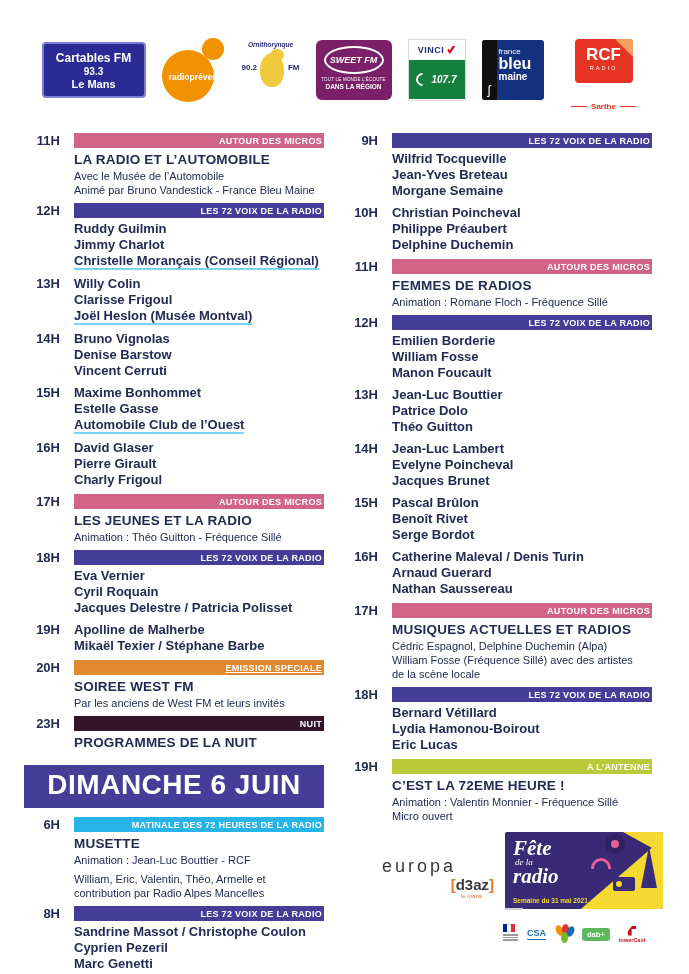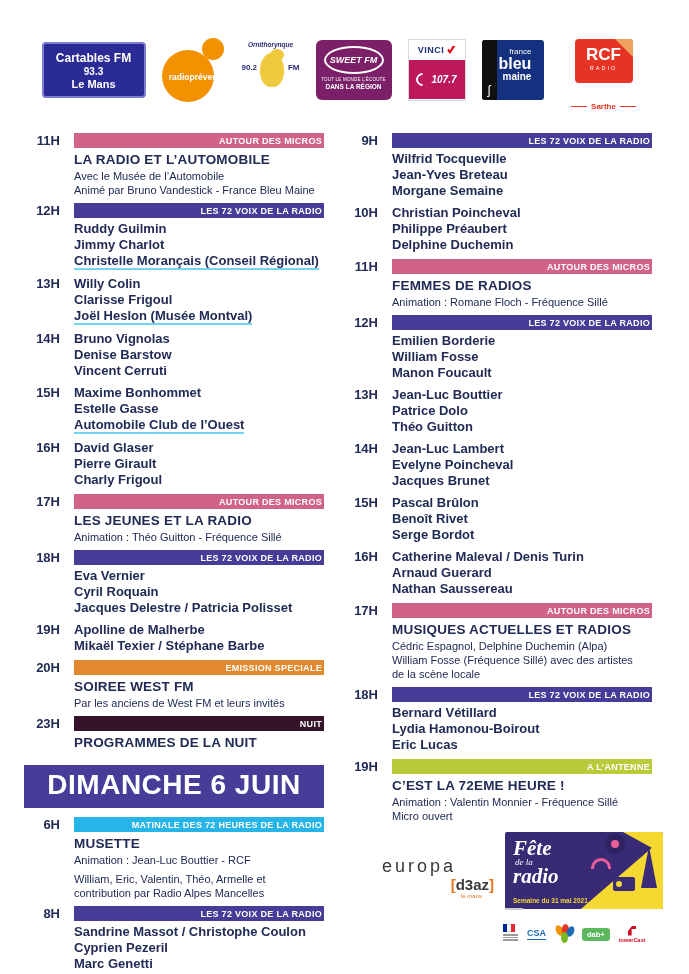--- a/index.html
+++ b/index.html
@@ -26,26 +26,26 @@
   .ornitho .fm{position:absolute;right:0;top:22px;font-size:8px;font-weight:700;color:#2b2b76;}
   .sweet{width:76px;height:60px;background:#7a1f68;border-radius:6px;color:#fff;text-align:center;}
   .sweet .oval{width:56px;height:24px;border:2px solid #fff;border-radius:50%;margin:6px auto 3px;display:flex;align-items:center;justify-content:center;}
   .sweet .sname{font-size:9px;font-weight:700;font-style:italic;}
   .sweet .t1{font-size:4.5px;letter-spacing:.2px;}
   .sweet .t2{font-size:6.5px;font-weight:700;margin-top:1px;}
   .vinci{width:56px;height:60px;border:1px solid #d8d8d8;}
   .vinci .vtop{height:20px;background:#fff;display:flex;align-items:center;justify-content:center;gap:3px;}
   .vinci .vname{font-size:9px;font-weight:700;color:#1d2f7b;letter-spacing:.5px;}
   .vinci .vmark{width:8px;height:8px;background:#e2001a;clip-path:polygon(0 55%,35% 100%,100% 0,65% 0,35% 55%,20% 35%);}
-  .vinci .vbot{height:39px;background:#be185d;display:flex;align-items:center;justify-content:center;gap:2px;color:#fff;}
+  .vinci .vbot{height:39px;background:#15803d;display:flex;align-items:center;justify-content:center;gap:2px;color:#fff;}
   .vinci .wave{width:9px;height:9px;border:2px solid #fff;border-radius:50%;border-color:#fff transparent transparent #fff;transform:rotate(-45deg);}
   .vinci .vfreq{font-size:10px;font-weight:700;font-style:italic;}
   .fbleu{width:62px;height:60px;background:#14317f;border-radius:3px;overflow:hidden;color:#fff;}
   .fbleu .strip{position:absolute;left:0;top:0;bottom:0;width:15px;background:#101010;display:flex;align-items:flex-end;justify-content:center;color:#fff;font-size:12px;padding-bottom:3px;}
-  .fbleu .ftxt{position:absolute;left:17px;top:7px;text-align:right;}
+  .fbleu .ftxt{position:absolute;left:17px;top:7px;text-align:left;}
   .fbleu .f1{font-size:8px;}
   .fbleu .f2{font-size:16px;font-weight:800;line-height:15px;}
   .fbleu .f3{font-size:10px;font-weight:700;}
   .rcf{width:88px;height:62px;text-align:center;}
   .rcf .box{position:relative;width:58px;height:44px;margin:0 auto;background:#e63323;border-radius:4px;color:#fff;overflow:hidden;}
   .rcf .box:after{content:'';position:absolute;top:0;right:0;border-top:18px solid #f1a05d;border-left:18px solid transparent;}
   .rcf .r1{position:relative;z-index:1;font-size:17px;font-weight:800;margin-top:6px;}
   .rcf .r2{position:relative;z-index:1;font-size:5.5px;letter-spacing:2px;}
   .rcf .sub{display:flex;align-items:center;justify-content:center;gap:4px;color:#e63323;font-size:8px;font-weight:700;margin-top:19px;}
   .rcf .sub:before,.rcf .sub:after{content:'';width:16px;height:1px;background:#e63323;}
@@ -237,21 +237,21 @@
       <div class="entry">
         <div class="hour">19H</div>
         <div class="content">
           <div class="name">Apolline de Malherbe</div>
           <div class="name">Mikaël Texier / Stéphane Barbe</div>
         </div>
       </div>
       <div class="entry">
         <div class="hour">20H</div>
         <div class="content">
-          <div class="banner" style="background: rgb(226, 137, 47);">EMISSION SPECIALE</div>
+          <div class="banner" style="background: rgb(226, 137, 47); text-decoration: underline;">EMISSION SPECIALE</div>
           <div class="title">SOIREE WEST FM</div>
           <div class="detail">Par les anciens de West FM et leurs invités</div>
         </div>
       </div>
       <div class="entry">
         <div class="hour">23H</div>
         <div class="content">
           <div class="banner" style="background: rgb(53, 20, 42);">NUIT</div>
           <div class="title">PROGRAMMES DE LA NUIT</div>
         </div>

